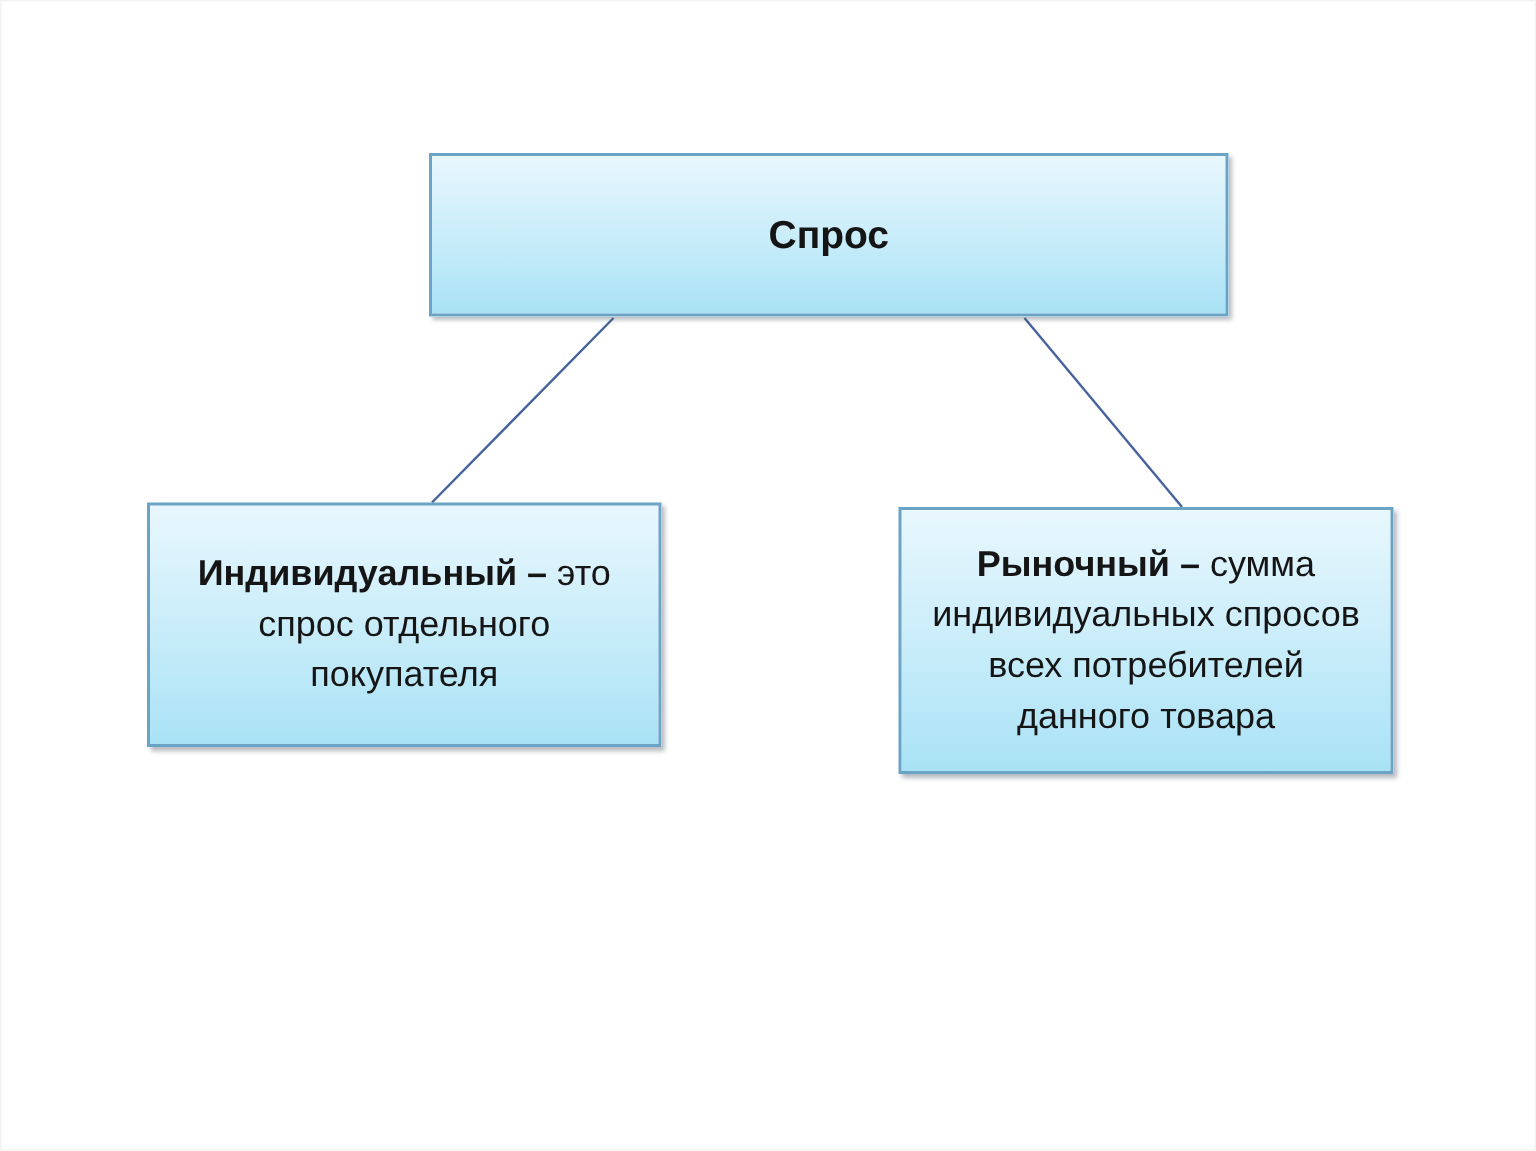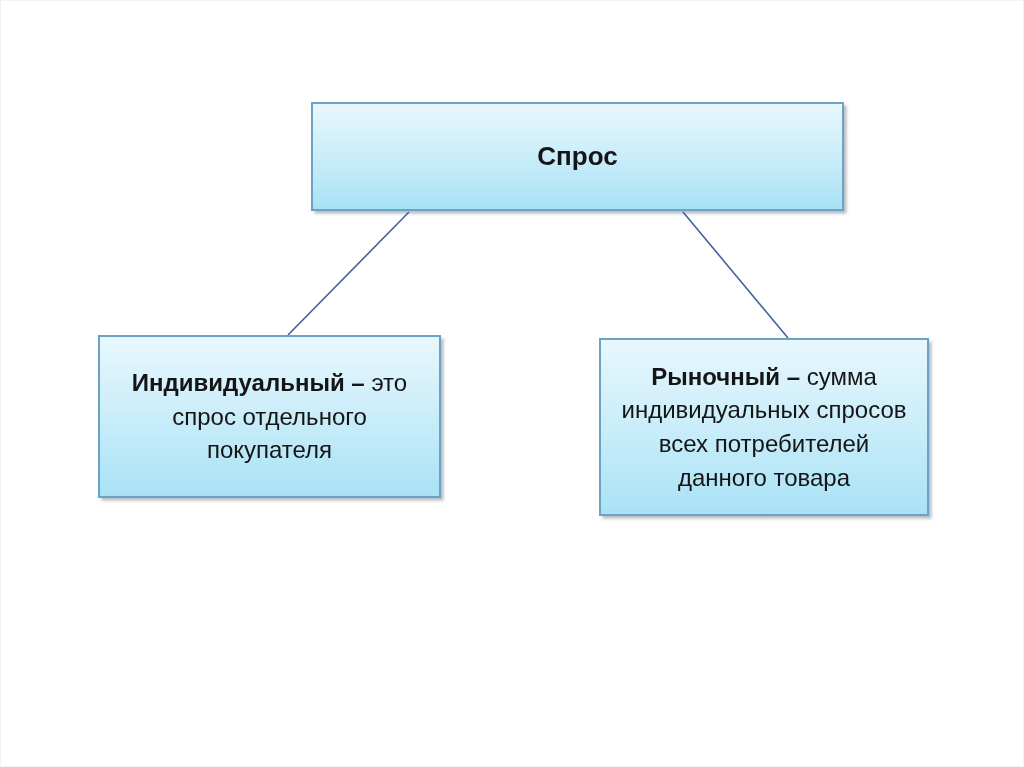--- a/index.html
+++ b/index.html
@@ -30,21 +30,20 @@
     text-align: center;
     padding: 8px 14px;
   }
   .node-root {
     left: 285px;
     top: 101px;
     width: 533px;
     height: 109px;
     font-size: 26px;
     font-weight: bold;
-    margin-left: 25px;
   }
   .node-left {
     left: 97px;
     top: 334px;
     width: 343px;
     height: 163px;
     font-size: 24px;
     line-height: 1.4;
   }
   .node-right {

